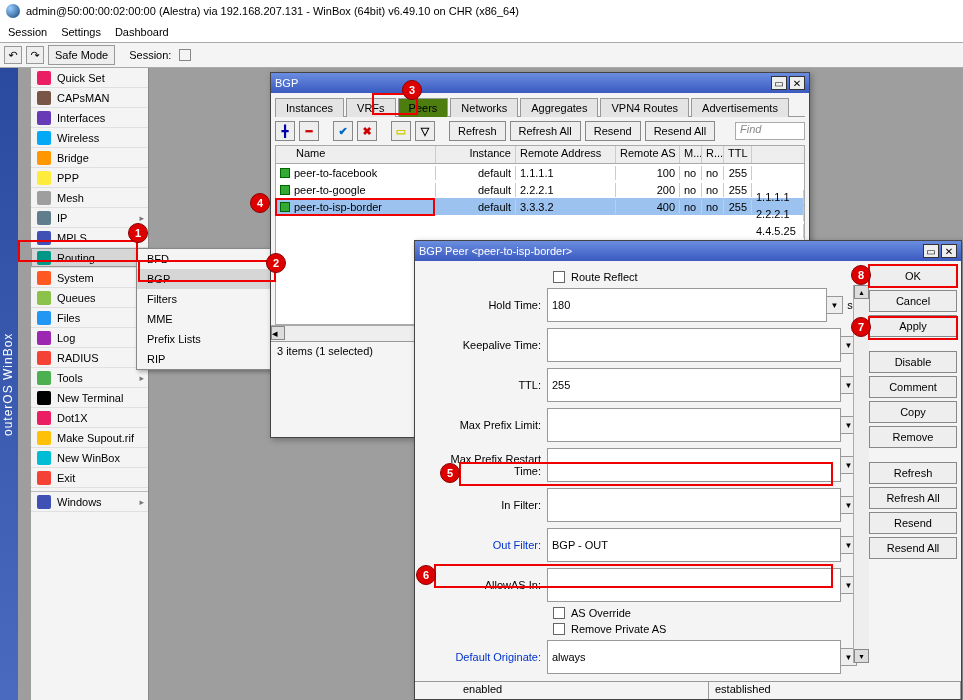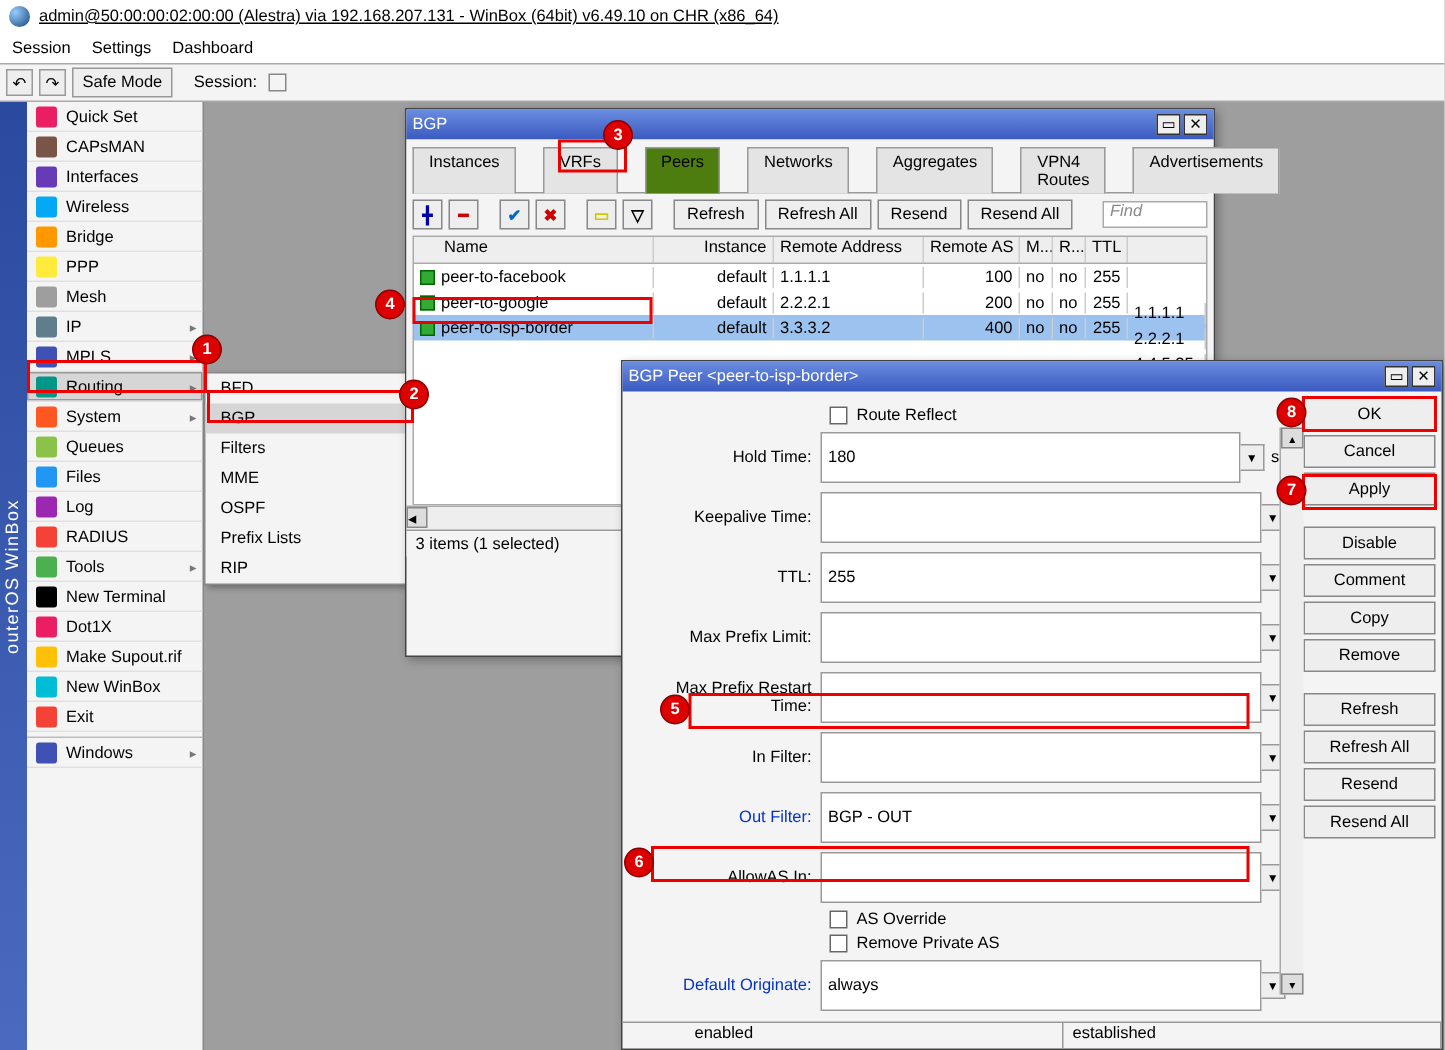--- a/index.html
+++ b/index.html
@@ -1,43 +1,43 @@
 <!DOCTYPE html>
 <html><head>
 <meta charset="utf-8">
 <style>
   * { box-sizing: border-box; font-family: Tahoma, Arial, sans-serif; font-size: 11px; }
   body { margin: 0; padding: 0; width: 963px; height: 700px; background: #fff; overflow: hidden; position: relative; }
-  .titlebar { height: 22px; background: #fff; display:flex; align-items:center; padding:0 6px; gap:6px;text-decoration:underline; }
+  .titlebar { height: 22px; background: #fff; display:flex; align-items:center; padding:0 6px; gap:6px; }
   .titlebar .logo { width:14px; height:14px; border-radius:50%; background: radial-gradient(circle at 30% 30%, #9cf, #147); }
   .menu { height: 20px; background:#fff; display:flex; gap:14px; padding:0 8px; align-items:center; color:#000; }
   .menu span { cursor:default; }
   .toolbar { height: 26px; border-top:1px solid #aaa; border-bottom:1px solid #aaa; background:#f4f4f4; display:flex; align-items:center; gap:4px; padding:0 4px; }
   .toolbar .btn { border:1px solid #999; background:#eee; padding:1px 6px; height:20px; display:flex; align-items:center; }
   .toolbar .safe { height:20px; }
   .toolbar .ico { width:18px; height:18px; border:1px solid #999; display:flex; align-items:center; justify-content:center; background:#eee; }
   .toolbar .session-label { margin-left:10px; }
   .toolbar .session-box { width:12px; height:12px; border:1px solid #888; margin-left:4px; }
   .workspace { position:relative; height:calc(700px - 22px - 20px - 26px); background:#9e9e9e; }
   .leftrail { position:absolute; left:0; top:0; bottom:0; width:18px; background: linear-gradient(#4a6ac0,#2a4aa0); color:#fff; writing-mode: vertical-rl; transform: rotate(180deg); text-align:center; font-size:12px; padding:6px 1px; letter-spacing:1px; }
-  .sidebar { position:absolute; left:18px; top:0; bottom:0; width:118px; background:#f4f4f4; border-right:1px solid #888; }
+  .sidebar { position:absolute; left:31px; top:0; bottom:0; width:118px; background:#f4f4f4; border-right:1px solid #888; }
   .sidebar .item { display:flex; align-items:center; gap:6px; height:20px; padding:0 6px; border-bottom:1px solid #e0e0e0; cursor:default; position:relative; }
   .sidebar .item .arrow { position:absolute; right:4px; color:#777; font-size:9px; }
   .sidebar .item.sel { background:#d6d6d6; box-shadow: inset 0 0 0 1px #999; align-items: center;}
   .sidebar .sub-sep { height:4px; border-bottom:1px solid #bbb; }
   .ic { width:14px; height:14px; display:inline-block; }
   .submenu { position:absolute; left:136px; top:180px; width:138px; background:#f4f4f4; border:1px solid #888; box-shadow:2px 2px 4px rgba(0,0,0,.3); }
   .submenu .sitem { height:20px; display:flex; align-items:center; padding:0 10px; cursor:default; }
   .submenu .sitem.sel { background:#d6d6d6; }
   .win { position:absolute; background:#f4f4f4; border:1px solid #444; box-shadow:2px 2px 6px rgba(0,0,0,.3); display:flex; flex-direction:column; }
   .win .tbar { height:20px; background:linear-gradient(#6a8de0,#3a5ac0); color:#fff; display:flex; align-items:center; padding:0 4px; font-weight:normal; }
   .win .tbar .spacer { flex:1; }
   .winctl { width:16px; height:14px; background:#eee; border:1px solid #333; display:flex; align-items:center; justify-content:center; color:#000; font-size:10px; margin-left:2px; }
   .bgp-body { padding:4px 4px 0 4px; background:#f4f4f4; }
-  .tabs { display:flex; gap:16px; border-bottom:1px solid #999; }
+  .tabs { display:flex; gap:0; border-bottom:1px solid #999; }
   .tab { padding:3px 10px; background:#e4e4e4; border:1px solid #999; border-bottom:none; margin-right:2px; position:relative; top:1px; }
   .tab.active { background:#4d7c0f; }
   .tbrow { display:flex; align-items:center; gap:4px; padding:4px 0; }
   .sqbtn { width:20px; height:20px; border:1px solid #888; background:#eee; display:flex; align-items:center; justify-content:center; font-weight:bold; }
   .txtbtn { height:20px; border:1px solid #888; background:#eee; padding:0 8px; display:flex; align-items:center; }
   .findbox { width:70px; height:18px; border:1px solid #aaa; background:#fff; margin-left:auto; padding:0 4px; color:#888; font-style:italic; }
   .grid { border:1px solid #aaa; background:#fff; }
   .gh { display:flex; background:#eee; border-bottom:1px solid #aaa; height:18px; }
   .gh div, .gr div { border-right:1px solid #ccc; padding:1px 4px; overflow:hidden; white-space:nowrap; }
   .gr { display:flex; height:17px; align-items:center; }
@@ -184,21 +184,20 @@
         <span>Windows</span>
         <span class="arrow">▸</span>
       </div>
     </div>
 
   <div class="submenu" id="submenu">
       <div class="sitem">BFD</div>
       <div class="sitem sel">BGP</div>
       <div class="sitem">Filters</div>
       <div class="sitem">MME</div>
-      <div class="sitem">OSPF</div>
       <div class="sitem">Prefix Lists</div>
       <div class="sitem">RIP</div>
     </div>
 
   <div class="win" style="left:270px; top:4px; width:540px; height:366px;">
     <div class="tbar">
       <span>BGP</span>
       <span class="spacer"></span>
       <span class="winctl">▭</span>
       <span class="winctl">✕</span>

